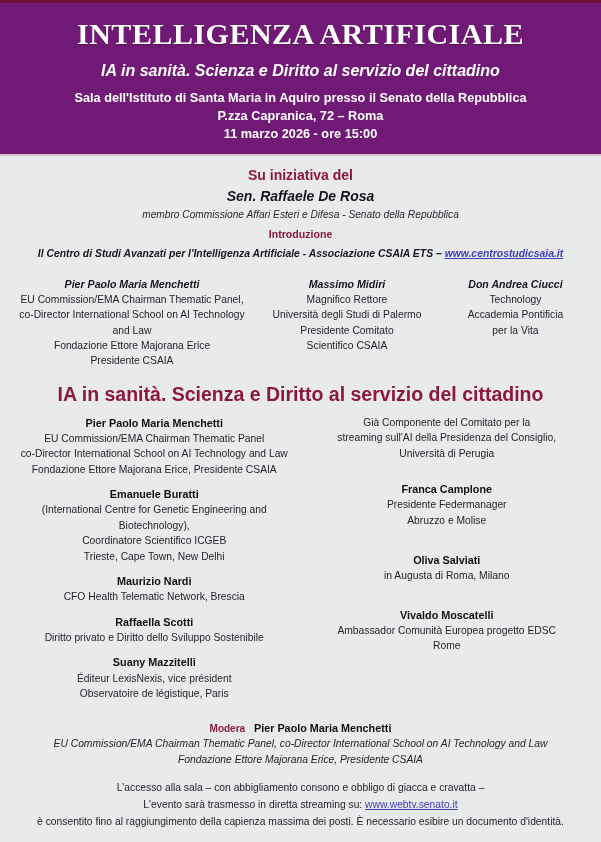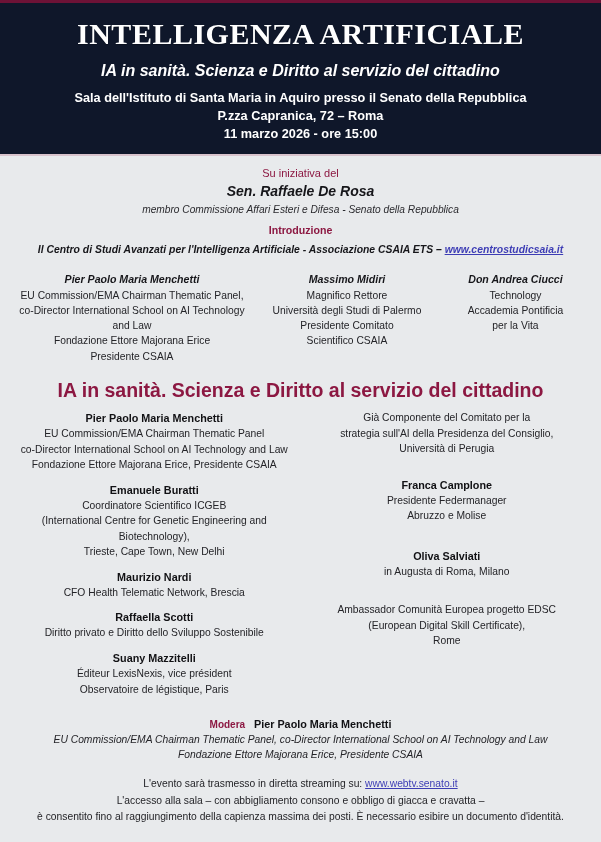--- a/index.html
+++ b/index.html
@@ -18,21 +18,21 @@
     width: 601px;
     height: 842px;
     position: relative;
     background: #e8eaec;
     display: flex;
     flex-direction: column;
   }
 
   
   .header-band {
-    background: #0f172a;
+    background: #701a75;
     color: #ffffff;
     padding: 18px 12px 11px 12px;
     text-align: center;
     border-bottom: 2px solid #d8c3cc;
     box-sizing: border-box;
   }
   .header-band .top-hairline {
     position: absolute;
     top: 0; left: 0; right: 0;
     height: 3px;
@@ -65,22 +65,22 @@
   
   .body-area {
     flex: 1;
     padding: 9px 10px 6px 10px;
     box-sizing: border-box;
     text-align: center;
   }
 
   .initiative-block { margin-bottom: 0px; }
   .lbl-initiative {
-    font-weight: normal;
-    font-size: 11px;
+    font-weight: bold;
+    font-size: 14px;
     color: #8c1842;
     line-height: 1.5;
   }
   .sen-name {
     font-weight: bold;
     font-style: italic;
     font-size: 14px;
     line-height: 1.5;
     color: #16161a;
   }
@@ -249,22 +249,22 @@
 
         <div class="spk-entry">
           <div class="spk-name">Pier Paolo Maria Menchetti</div>
           <div class="spk-line">EU Commission/EMA Chairman Thematic Panel</div>
           <div class="spk-line">co-Director International School on AI Technology and Law</div>
           <div class="spk-line">Fondazione Ettore Majorana Erice, Presidente CSAIA</div>
         </div>
 
         <div class="spk-entry">
           <div class="spk-name">Emanuele Buratti</div>
+          <div class="spk-line">(International Centre for Genetic Engineering and Biotechnology),</div>
           <div class="spk-line">Coordinatore Scientifico ICGEB</div>
-          <div class="spk-line">(International Centre for Genetic Engineering and Biotechnology),</div>
           <div class="spk-line">Trieste, Cape Town, New Delhi</div>
         </div>
 
         <div class="spk-entry">
           <div class="spk-name">Maurizio Nardi</div>
           <div class="spk-line">CFO Health Telematic Network, Brescia</div>
         </div>
 
         <div class="spk-entry">
           <div class="spk-name">Raffaella Scotti</div>
@@ -276,52 +276,52 @@
           <div class="spk-line">Éditeur LexisNexis, vice président</div>
           <div class="spk-line">Observatoire de légistique, Paris</div>
         </div>
 
       </div>
 
       <div class="spk-col right">
 
         <div class="spk-entry">
           <div class="spk-line">Già Componente del Comitato per la</div>
-          <div class="spk-line">strategia sull'AI della Presidenza del Consiglio,</div>
+          <div class="spk-line">streaming sull'AI della Presidenza del Consiglio,</div>
           <div class="spk-line">Università di Perugia</div>
         </div>
 
         <div class="spk-entry" style="margin-top:20px;">
           <div class="spk-name">Franca Camplone</div>
           <div class="spk-line">Presidente Federmanager</div>
           <div class="spk-line">Abruzzo e Molise</div>
         </div>
 
         <div class="spk-entry" style="margin-top:24px;">
           <div class="spk-name">Oliva Salviati</div>
           <div class="spk-line">in Augusta di Roma,  Milano</div>
         </div>
 
         <div class="spk-entry" style="margin-top:23px;">
+          <div class="spk-name">Vivaldo Moscatelli</div>
           <div class="spk-line">Ambassador Comunità Europea progetto EDSC</div>
-          <div class="spk-line">(European Digital Skill Certificate),</div>
           <div class="spk-line">Rome</div>
         </div>
 
       </div>
 
     </div>
 
     <div class="moderator-block">
       <div><span class="mod-label">Modera</span><span>&nbsp;&nbsp;</span><span class="mod-name">Pier Paolo Maria Menchetti</span></div>
       <div class="mod-line">EU Commission/EMA Chairman Thematic Panel, co-Director International School on AI Technology and Law</div>
       <div class="mod-line">Fondazione Ettore Majorana Erice, Presidente CSAIA</div>
     </div>
 
     <div class="notes-block">
+      <div class="note-line">L'accesso alla sala – con abbigliamento consono e obbligo di giacca e cravatta –</div>
       <div class="note-line"><span>L'evento sarà trasmesso in diretta streaming su: </span><a class="link" href="#">www.webtv.senato.it</a></div>
-      <div class="note-line">L'accesso alla sala – con abbigliamento consono e obbligo di giacca e cravatta –</div>
       <div class="note-line">è consentito fino al raggiungimento della capienza massima dei posti. È necessario esibire un documento d'identità.</div>
     </div>
 
   </div>
 
 </div>
 
 </body></html>

